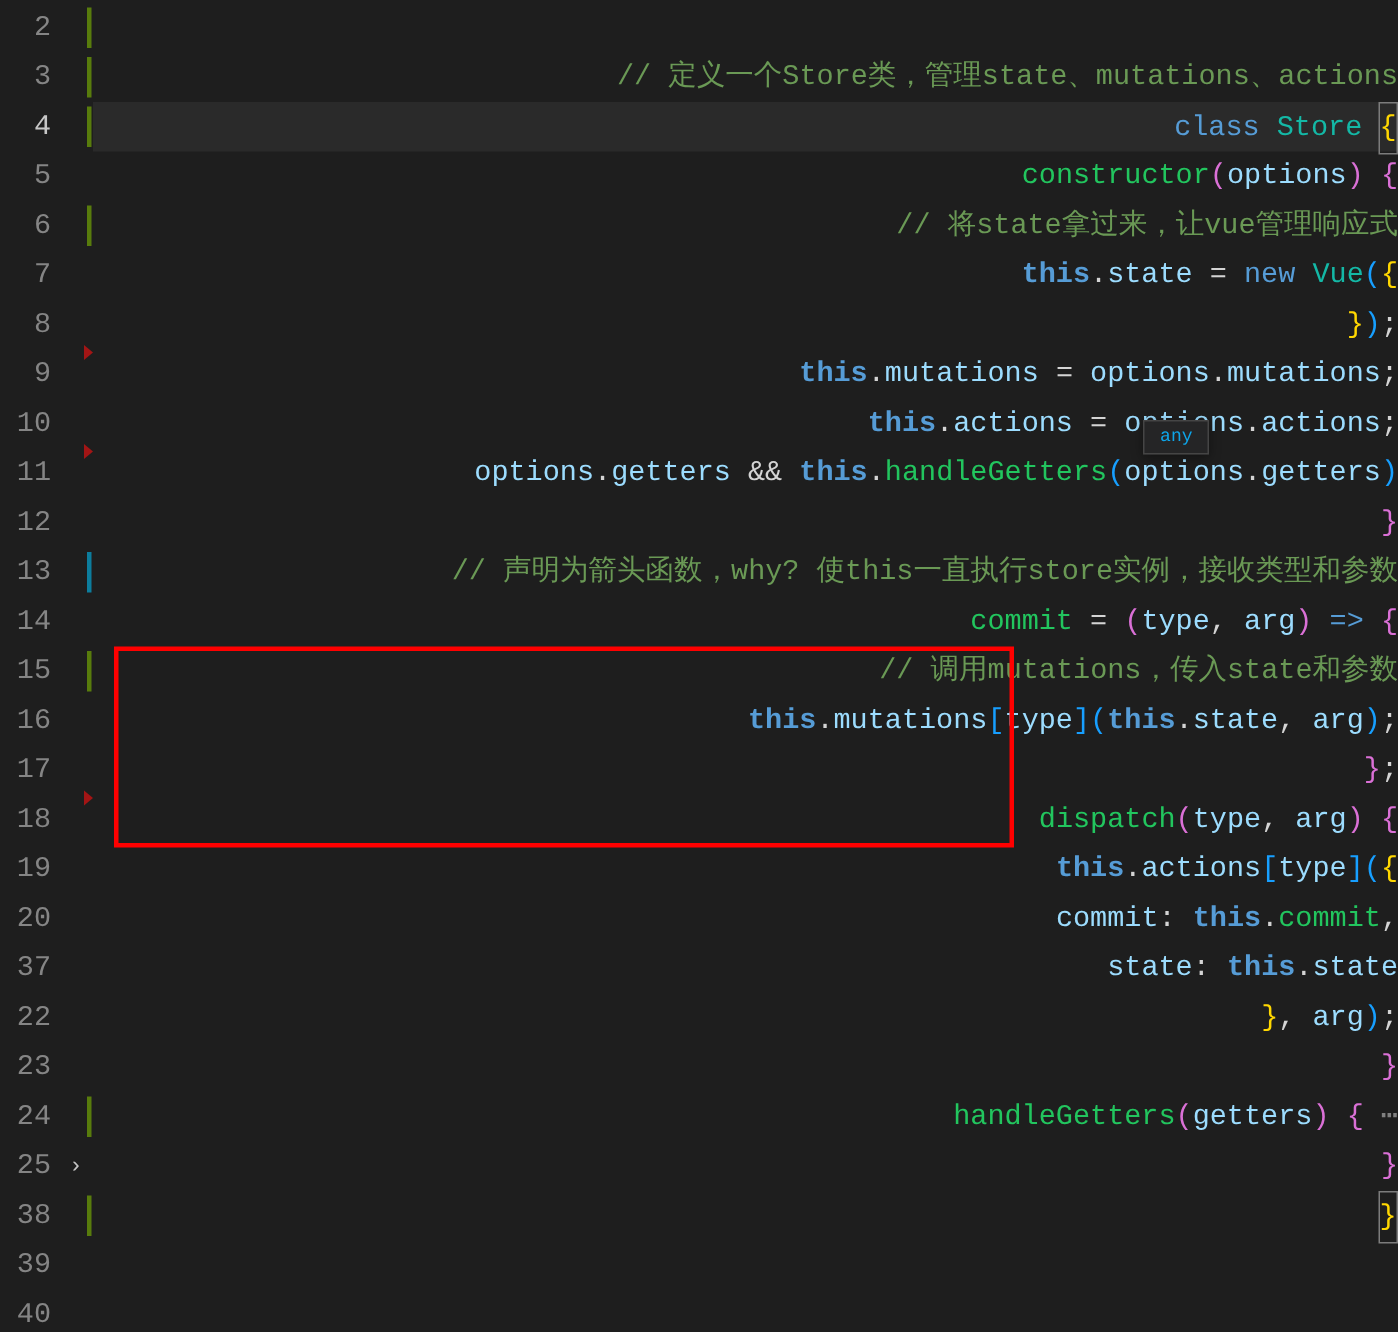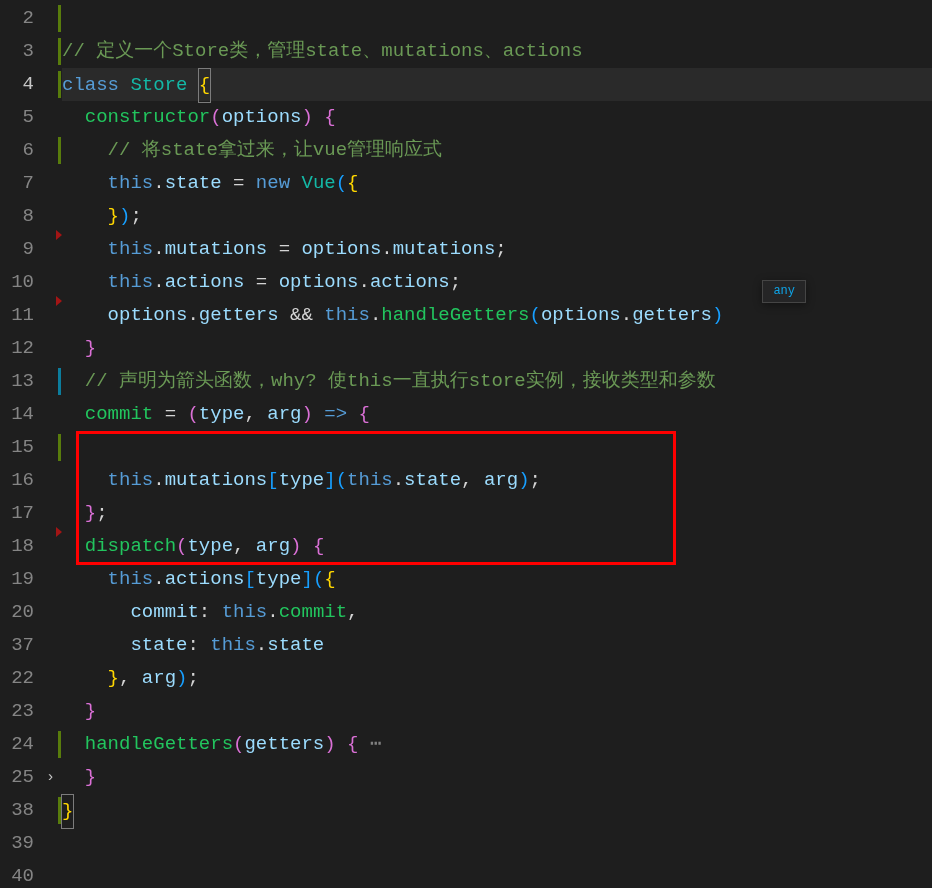--- a/index.html
+++ b/index.html
@@ -50,20 +50,21 @@
   .code {
     flex: 1;
     padding-top: 2px;
     position: relative;
   }
   .line {
     height: 33px;
     line-height: 33px;
     white-space: pre;
     position: relative;
+    text-align: right;
   }
   .line.active {
     background: #2a2a2a;
   }
   
   .bar {
     position: absolute;
     left: -4px;
     top: 3px;
     width: 3px;
@@ -83,21 +84,21 @@
   
   .c-comment { color: #6a9955; }
   .c-keyword { color: #569cd6; }
   .c-type    { color: #14b8a6; }
   .c-func    { color: #22c55e; }
   .c-var     { color: #9cdcfe; }
   .c-punc    { color: #d4d4d4; }
   .c-brace   { color: #ffd700; }
   .c-brace2  { color: #da70d6; }
   .c-brace3  { color: #179fff; }
-  .c-this    { color: #569cd6; }
+  .c-this    { color: #569cd6; font-weight: bold; }
   .c-dots    { color: #808080; }
 
   .cursor-box {
     display: inline-block;
     border: 1px solid #7c7c7c;
     margin-left: -1px;
   }
 
   .red-box {
     position: absolute;
@@ -182,21 +183,21 @@
     <div class="line">    <span class="c-this">this</span><span class="c-punc">.</span><span class="c-var">actions</span><span class="c-punc"> = </span><span class="c-var">options</span><span class="c-punc">.</span><span class="c-var">actions</span><span class="c-punc">;</span></div>
 
     <div class="line"><span class="tri" style="top:-3px"></span>    <span class="c-var">options</span><span class="c-punc">.</span><span class="c-var">getters</span><span class="c-punc"> &amp;&amp; </span><span class="c-this">this</span><span class="c-punc">.</span><span class="c-func">handleGetters</span><span class="c-brace3">(</span><span class="c-var">options</span><span class="c-punc">.</span><span class="c-var">getters</span><span class="c-brace3">)</span></div>
 
     <div class="line">  <span class="c-brace2">}</span></div>
 
     <div class="line"><span class="bar blue"></span>  <span class="c-comment">// 声明为箭头函数，why? 使this一直执行store实例，接收类型和参数</span></div>
 
     <div class="line">  <span class="c-func">commit</span><span class="c-punc"> = </span><span class="c-brace2">(</span><span class="c-var">type</span><span class="c-punc">, </span><span class="c-var">arg</span><span class="c-brace2">)</span><span class="c-keyword"> =&gt; </span><span class="c-brace2">{</span></div>
 
-    <div class="line"><span class="bar green"></span>    </div>
+    <div class="line"><span class="bar green"></span>    <span class="c-comment">// 调用mutations，传入state和参数</span></div>
 
     <div class="line">    <span class="c-this">this</span><span class="c-punc">.</span><span class="c-var">mutations</span><span class="c-brace3">[</span><span class="c-var">type</span><span class="c-brace3">]</span><span class="c-brace3">(</span><span class="c-this">this</span><span class="c-punc">.</span><span class="c-var">state</span><span class="c-punc">, </span><span class="c-var">arg</span><span class="c-brace3">)</span><span class="c-punc">;</span></div>
 
     <div class="line">  <span class="c-brace2">}</span><span class="c-punc">;</span></div>
 
     <div class="line"><span class="tri" style="top:-3px"></span>  <span class="c-func">dispatch</span><span class="c-brace2">(</span><span class="c-var">type</span><span class="c-punc">, </span><span class="c-var">arg</span><span class="c-brace2">) </span><span class="c-brace2">{</span></div>
 
     <div class="line">    <span class="c-this">this</span><span class="c-punc">.</span><span class="c-var">actions</span><span class="c-brace3">[</span><span class="c-var">type</span><span class="c-brace3">]</span><span class="c-brace3">(</span><span class="c-brace">{</span></div>
 
     <div class="line">      <span class="c-var">commit</span><span class="c-punc">: </span><span class="c-this">this</span><span class="c-punc">.</span><span class="c-func">commit</span><span class="c-punc">,</span></div>

